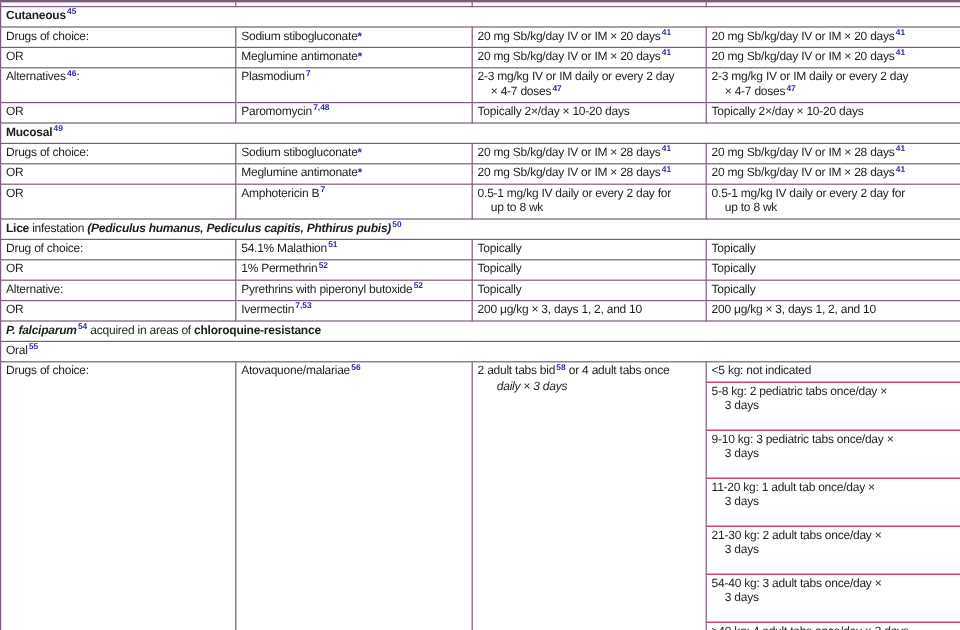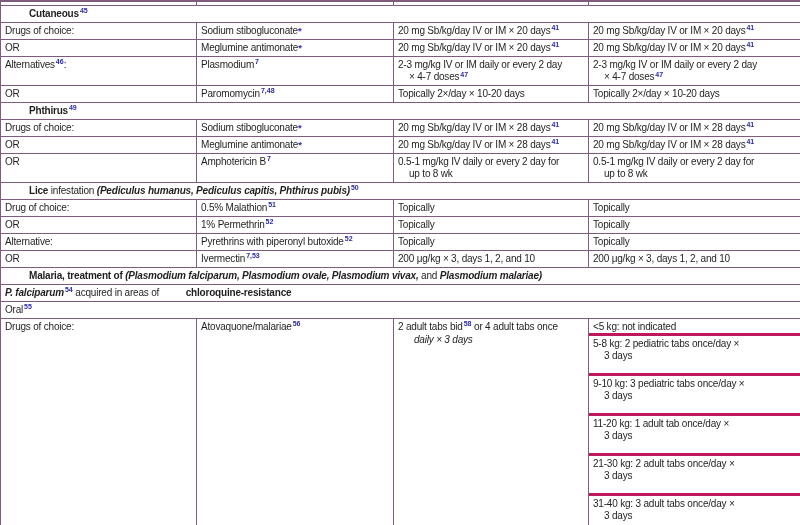--- a/index.html
+++ b/index.html
@@ -8,25 +8,25 @@
        color:#1f1f1f;letter-spacing:-0.2px;}
   table{border-collapse:collapse;table-layout:fixed;width:800px;
         border-top:2px solid #7d5c7d;border-bottom:2px solid #7d5c7d;}
   td{border:1px solid #7d5c7d;vertical-align:top;box-sizing:border-box;
      padding:2px 3px 0 4px;line-height:12.5px;overflow:hidden;white-space:nowrap;}
   tr.r4 td{height:4px;padding:0;}
   tr.r17 td{height:17px;}
   tr.r29 td{height:29px;}
   tr.rbig td{height:187px;}
   td.nested{padding:0;}
-  .sub{box-sizing:border-box;border-bottom:3px solid #be185d;
+  .sub{box-sizing:border-box;border-bottom:1px solid #be185d;
        padding:2px 3px 0 4px;overflow:hidden;}
   .sub:last-child{border-bottom:none;}
   .s17{height:17px}.s29{height:40px}.s25{height:25px}
-  .b{font-weight:bold;margin-left:24px;}
+  .b{font-weight:bold;}
   .i{font-style:italic;font-weight:bold;}
   .bi{font-weight:bold;font-style:italic;}
   .sup{font-size:7px;font-weight:bold;color:#2a2aa8;position:relative;
        top:-3.5px;letter-spacing:0;padding-left:1px;}
   .mark{font-weight:bold;color:#2a2aa8;font-size:9.5px;}
   .l2{padding-left:11px;}
   .l2t{padding-left:16px;font-style:italic;}
 </style>
 </head>
 <body>
@@ -82,21 +82,21 @@
 
   <tr class="r17">
     <td><span>OR</span></td>
     <td><span>Paromomycin</span><span class="sup">7,48</span></td>
     <td><span>Topically 2×/day × 10-20 days</span></td>
     <td><span>Topically 2×/day × 10-20 days</span></td>
   </tr>
 
   <tr class="r17">
     <td colspan="4">
-      <span class="b">Phthirus</span><span class="sup">49</span>
+      <span class="b">Mucosal</span><span class="sup">49</span>
     </td>
   </tr>
 
   <tr class="r17">
     <td><span>Drugs of choice:</span></td>
     <td><span>Sodium stibogluconate</span><span class="mark">*</span></td>
     <td><span>20 mg Sb/kg/day IV or IM × 28 days</span><span class="sup">41</span></td>
     <td><span>20 mg Sb/kg/day IV or IM × 28 days</span><span class="sup">41</span></td>
   </tr>
 
@@ -121,21 +121,21 @@
   </tr>
 
   <tr class="r17">
     <td colspan="4">
       <span class="b">Lice</span><span> infestation </span><span class="i">(Pediculus humanus, Pediculus capitis, Phthirus pubis)</span><span class="sup">50</span>
     </td>
   </tr>
 
   <tr class="r17">
     <td><span>Drug of choice:</span></td>
-    <td><span>0.5% Malathion</span><span class="sup">51</span></td>
+    <td><span>54.1% Malathion</span><span class="sup">51</span></td>
     <td><span>Topically</span></td>
     <td><span>Topically</span></td>
   </tr>
 
   <tr class="r17">
     <td><span>OR</span></td>
     <td><span>1% Permethrin</span><span class="sup">52</span></td>
     <td><span>Topically</span></td>
     <td><span>Topically</span></td>
   </tr>
@@ -148,25 +148,20 @@
   </tr>
 
   <tr class="r17">
     <td><span>OR</span></td>
     <td><span>Ivermectin</span><span class="sup">7,53</span></td>
     <td><span>200 μg/kg × 3, days 1, 2, and 10</span></td>
     <td><span>200 μg/kg × 3, days 1, 2, and 10</span></td>
   </tr>
 
 
-  <tr class="r17">
-    <td colspan="4">
-      <span class="b">Malaria, treatment of </span><span class="i">(Plasmodium falciparum, Plasmodium ovale, Plasmodium vivax,</span><span> and </span><span class="i">Plasmodium malariae)</span>
-    </td>
-  </tr>
 
   <tr class="r17">
     <td colspan="4">
       <span class="bi">P. falciparum</span><span class="sup">54</span><span> acquired in areas of </span><span class="b">chloroquine-resistance</span>
     </td>
   </tr>
 
   <tr class="r17">
     <td colspan="4">
       <span>Oral</span><span class="sup">55</span>
@@ -194,21 +189,21 @@
       </div>
       <div class="sub s29">
         <div>11-20 kg: 1 adult tab once/day ×</div>
         <div class="l2">3 days</div>
       </div>
       <div class="sub s29">
         <div>21-30 kg: 2 adult tabs once/day ×</div>
         <div class="l2">3 days</div>
       </div>
       <div class="sub s29">
-        <div>31-40 kg: 3 adult tabs once/day ×</div>
+        <div>54-40 kg: 3 adult tabs once/day ×</div>
         <div class="l2">3 days</div>
       </div>
       <div class="sub s25">
         <div>&gt;40 kg: 4 adult tabs once/day × 3 days</div>
       </div>
     </td>
   </tr>
 </tbody>
   </table>
 

